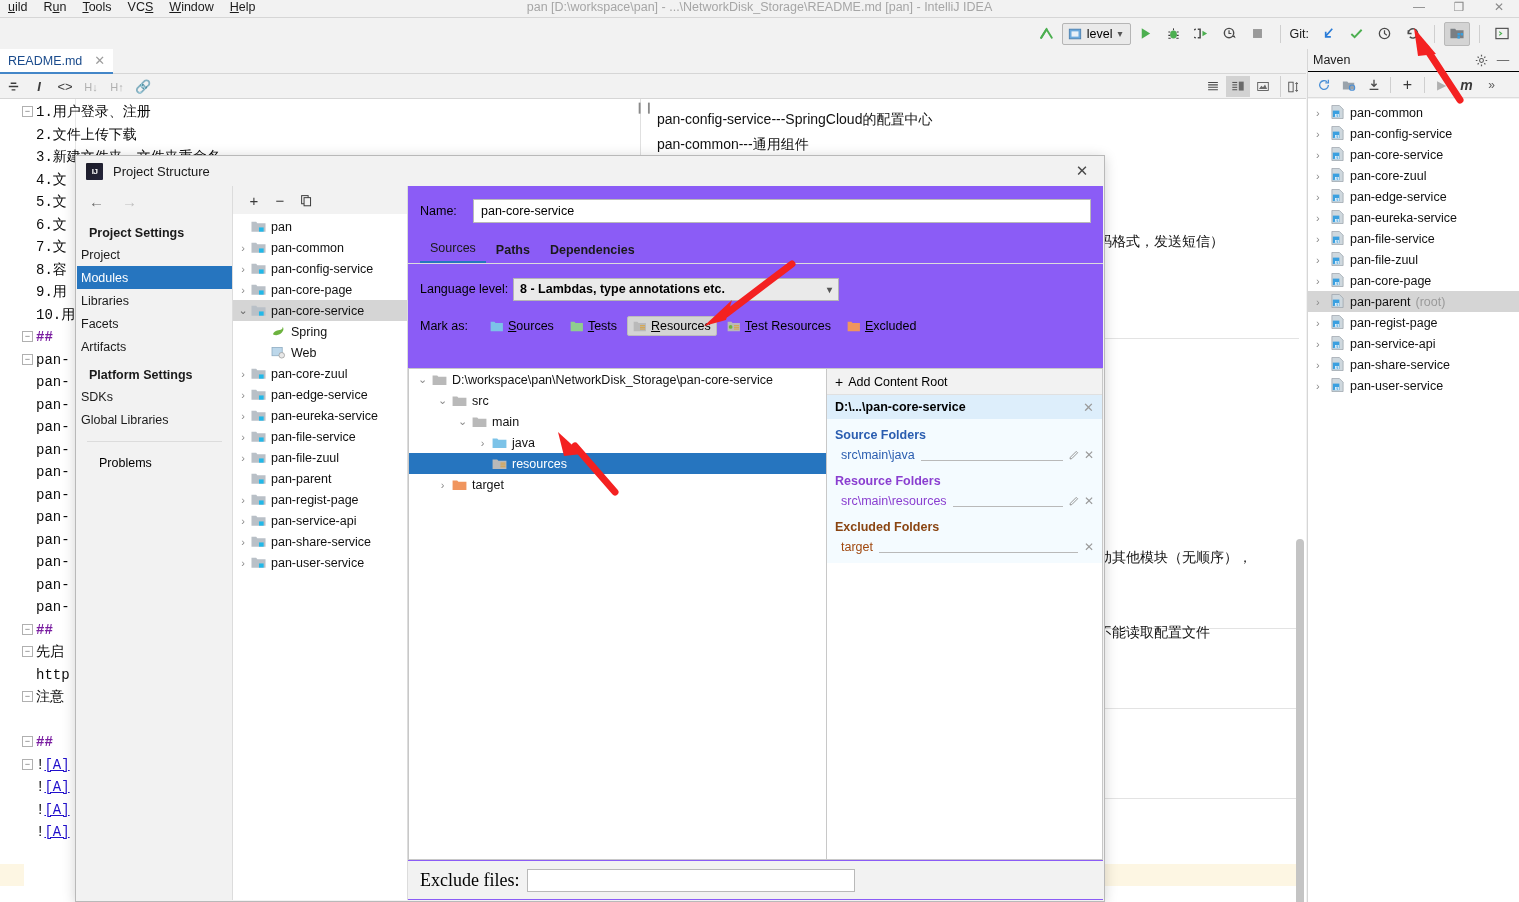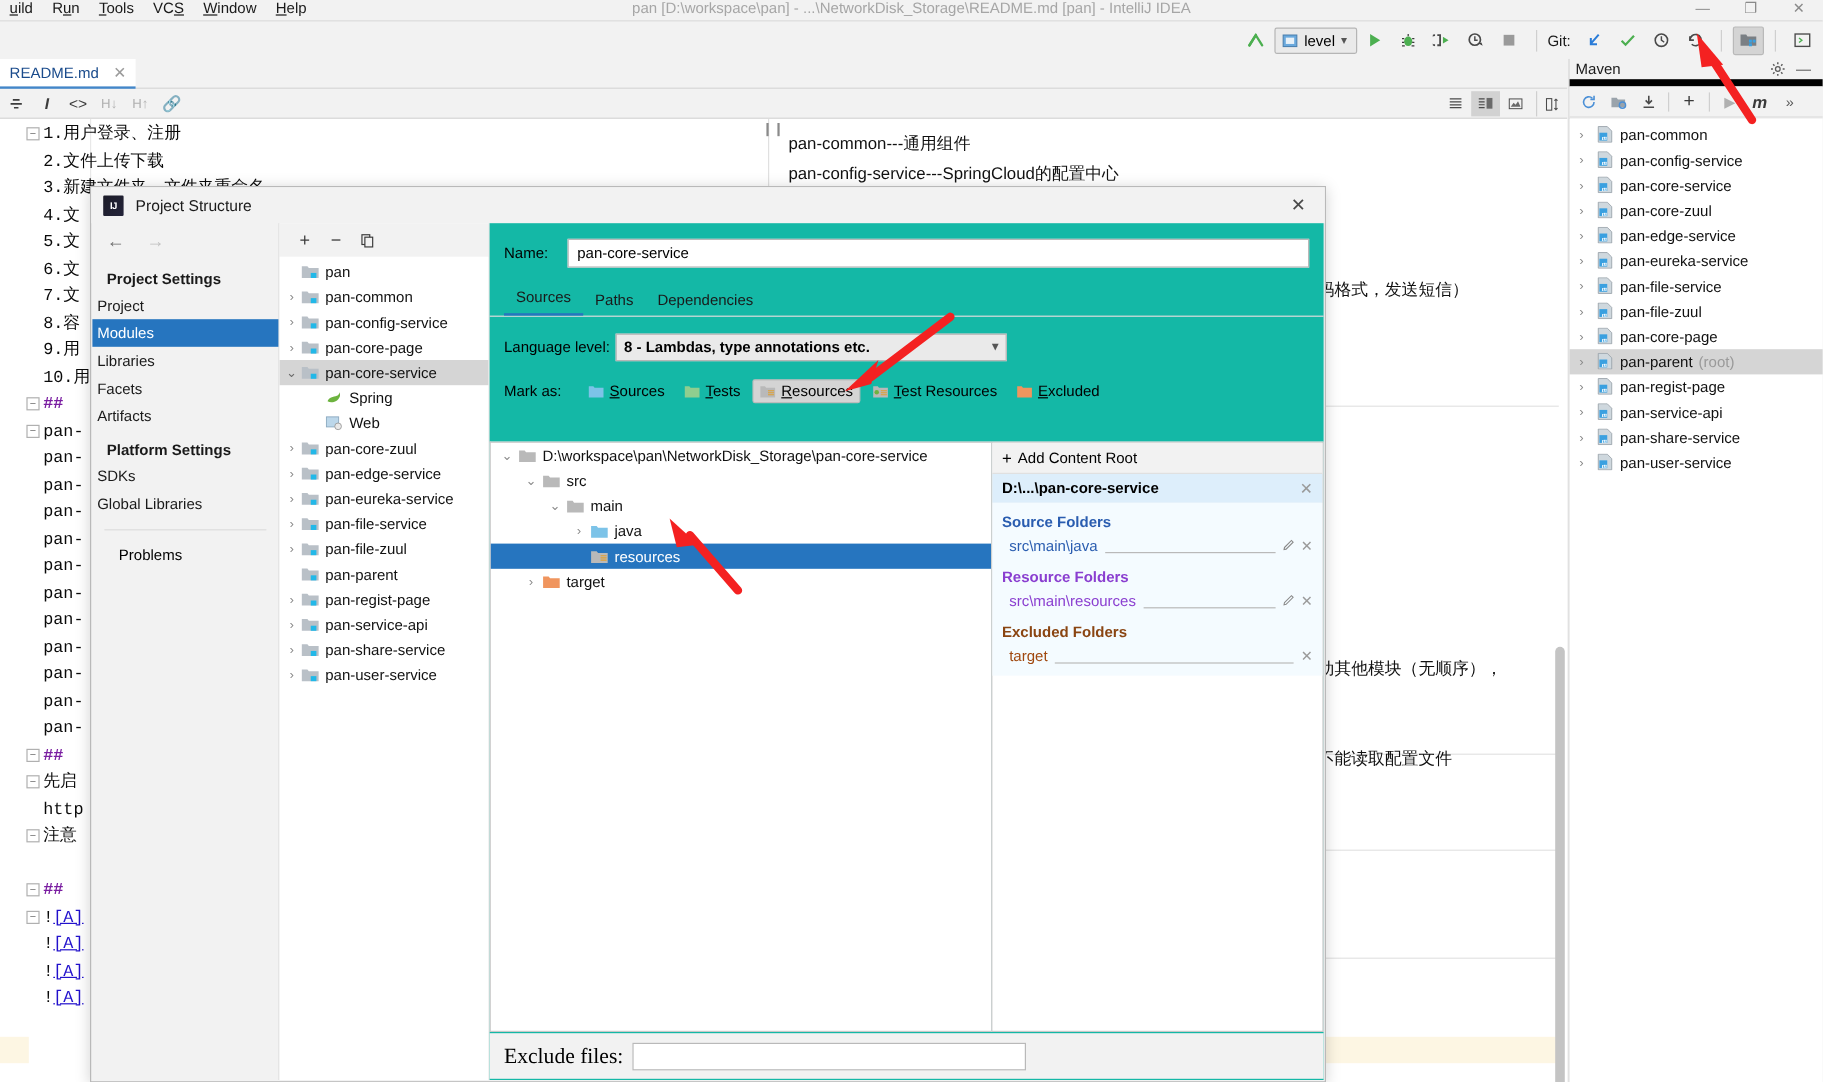--- a/index.html
+++ b/index.html
@@ -116,21 +116,21 @@
   .ed-vline { position: absolute; left: 1096px; top: 99px; width: 1px; height: 803px; background: #e3e3e3; }
   .ed-hline { position: absolute; left: 1096px; width: 203px; height: 1px; background: #e3e3e3; }
 
   
   .maven {
     position: absolute; left: 1307px; top: 49px; width: 212px; height: 853px;
     background: #f2f2f2; border-left: 1px solid #d6d6d6;
   }
   .maven-head {
     height: 23px; display: flex; align-items: center; padding: 0 5px;
-    font-size: 12.5px; color: #1a1a1a; border-bottom: 6px solid #000000;
+    font-size: 12.5px; color: #1a1a1a; border-bottom: 1px solid #000000;
   }
   .maven-head .sp { flex: 1; }
   .maven-head .ic { width: 22px; height: 21px; display: flex; align-items: center; justify-content: center; color: #5a5a5a; }
   .maven-tb {
     height: 26px; display: flex; align-items: center; padding: 0 3px;
     border-bottom: 1px solid #dcdcdc; background: #f2f2f2;
   }
   .maven-tb .mi { width: 25px; height: 24px; display: flex; align-items: center; justify-content: center; color: #4a4a4a; }
   .maven-tb .sep { width: 1px; height: 16px; background: #cfcfcf; margin: 0 4px; }
   .maven-body { position: absolute; left:0; top: 50px; right: 0; bottom: 0; background: #fff; padding-top: 3px; }
@@ -188,30 +188,30 @@
   .mod-tb .mi { width: 22px; height: 22px; display: flex; align-items: center; justify-content: center; color: #3a3a3a; font-size: 15px; }
   .mod-list { position: absolute; left: 0; top: 28px; right: 0; bottom: 0; background: #fff; padding-top: 2px; }
   .modrow { height: 21px; display: flex; align-items: center; font-size: 12.5px; color: #111; padding-left: 2px; }
   .modrow.sel { background: #d5d5d5; }
   .modrow .arr { width: 16px; text-align: center; color: #8a8a8a; font-size: 11px; flex: none; }
   .modrow .arr.open { color: #6a6a6a; }
   .mod-icon { width: 16px; height: 14px; margin-right: 4px; flex: none; position: relative; }
 
   
   .det {
-    position: absolute; left: 332px; top: 30px; right: 1px; bottom: 1px; background: #14b8a6;
+    position: absolute; left: 332px; top: 30px; right: 1px; bottom: 1px; background: #8b5cf6;
   }
   .name-row { display: flex; align-items: center; height: 28px; margin: 11px 12px 0 12px; }
   .name-lbl { font-size: 12.5px; width: 53px; }
   .name-field {
     flex: 1; height: 24px; background: #fff; border: 1px solid #b9b9b9;
     display: flex; align-items: center; padding-left: 7px; font-size: 12.5px;
   }
   .dtabs { display: flex; align-items: flex-end; height: 28px; margin: 10px 0 0 12px; }
-  .dtab { padding: 0 10px 6px 10px; font-size: 12.5px; color: #1a1a1a; }
+  .dtab { padding: 0 10px 6px 10px; font-size: 12.5px; color: #1a1a1a; font-weight: bold; }
   .dtab.sel { border-bottom: 2px solid #2675bf; font-weight: normal; }
   .dtabs-line { height: 1px; background: #dcdcdc; margin: 0 0 0 0; }
   .lang-row { display: flex; align-items: center; height: 26px; margin: 12px 0 0 12px; }
   .lang-lbl { font-size: 12.5px; width: 93px; }
   .combo {
     width: 326px; height: 23px; border: 1px solid #b5b5b5; background: #eaeaea;
     display: flex; align-items: center; padding: 0 6px; font-size: 12.5px; justify-content: space-between; font-weight: bold;
   }
   .mark-row { display: flex; align-items: center; height: 24px; margin: 12px 0 0 12px; gap: 4px; }
   .mark-lbl { font-size: 12.5px; width: 60px; }
@@ -266,22 +266,22 @@
     <div class="hl-band"></div>
 
     <div class="sel-bar"></div>
 
     <div class="etext" id="left-lines"><div class="ln"><span>1.用户登录、注册</span></div><div class="ln"><span>2.文件上传下载</span></div><div class="ln"><span>3.新建文件夹、文件夹重命名</span></div><div class="ln"><span>4.文</span></div><div class="ln"><span>5.文</span></div><div class="ln"><span>6.文</span></div><div class="ln"><span>7.文</span></div><div class="ln"><span>8.容</span></div><div class="ln"><span>9.用</span></div><div class="ln"><span>10.用</span></div><div class="ln"><span class="hdr">## </span></div><div class="ln"><span>pan-</span></div><div class="ln"><span>pan-</span></div><div class="ln"><span>pan-</span></div><div class="ln"><span>pan-</span></div><div class="ln"><span>pan-</span></div><div class="ln"><span>pan-</span></div><div class="ln"><span>pan-</span></div><div class="ln"><span>pan-</span></div><div class="ln"><span>pan-</span></div><div class="ln"><span>pan-</span></div><div class="ln"><span>pan-</span></div><div class="ln"><span>pan-</span></div><div class="ln"><span class="hdr">## </span></div><div class="ln"><span>先启</span></div><div class="ln"><span>http</span></div><div class="ln"><span>注意</span></div><div class="ln"><span></span></div><div class="ln"><span class="hdr">## </span></div><div class="ln"><span class="">!<span class="lnk">[A]</span></span></div><div class="ln"><span class="">!<span class="lnk">[A]</span></span></div><div class="ln"><span class="">!<span class="lnk">[A]</span></span></div><div class="ln"><span class="">!<span class="lnk">[A]</span></span></div></div>
 
     <div class="centerdiv"></div>
     <div class="divhandle">❙❙</div>
 
     <div class="rtext">
+      <div><span>pan-config-service---SpringCloud的配置中心</span></div>
       <div><span>pan-common---通用组件</span></div>
-      <div><span>pan-config-service---SpringCloud的配置中心</span></div>
     </div>
 
     <div class="ed-vline"></div>
     <div class="ed-hline" style="top:239px;"></div>
     <div class="ed-hline" style="top:529px;"></div>
     <div class="ed-hline" style="top:609px;"></div>
     <div class="ed-hline" style="top:699px;"></div>
 
     <div class="rlowtext" style="top:134px;">码格式，发送短信）</div>
     <div class="rlowtext" style="top:450px;">动其他模块（无顺序），</div>

